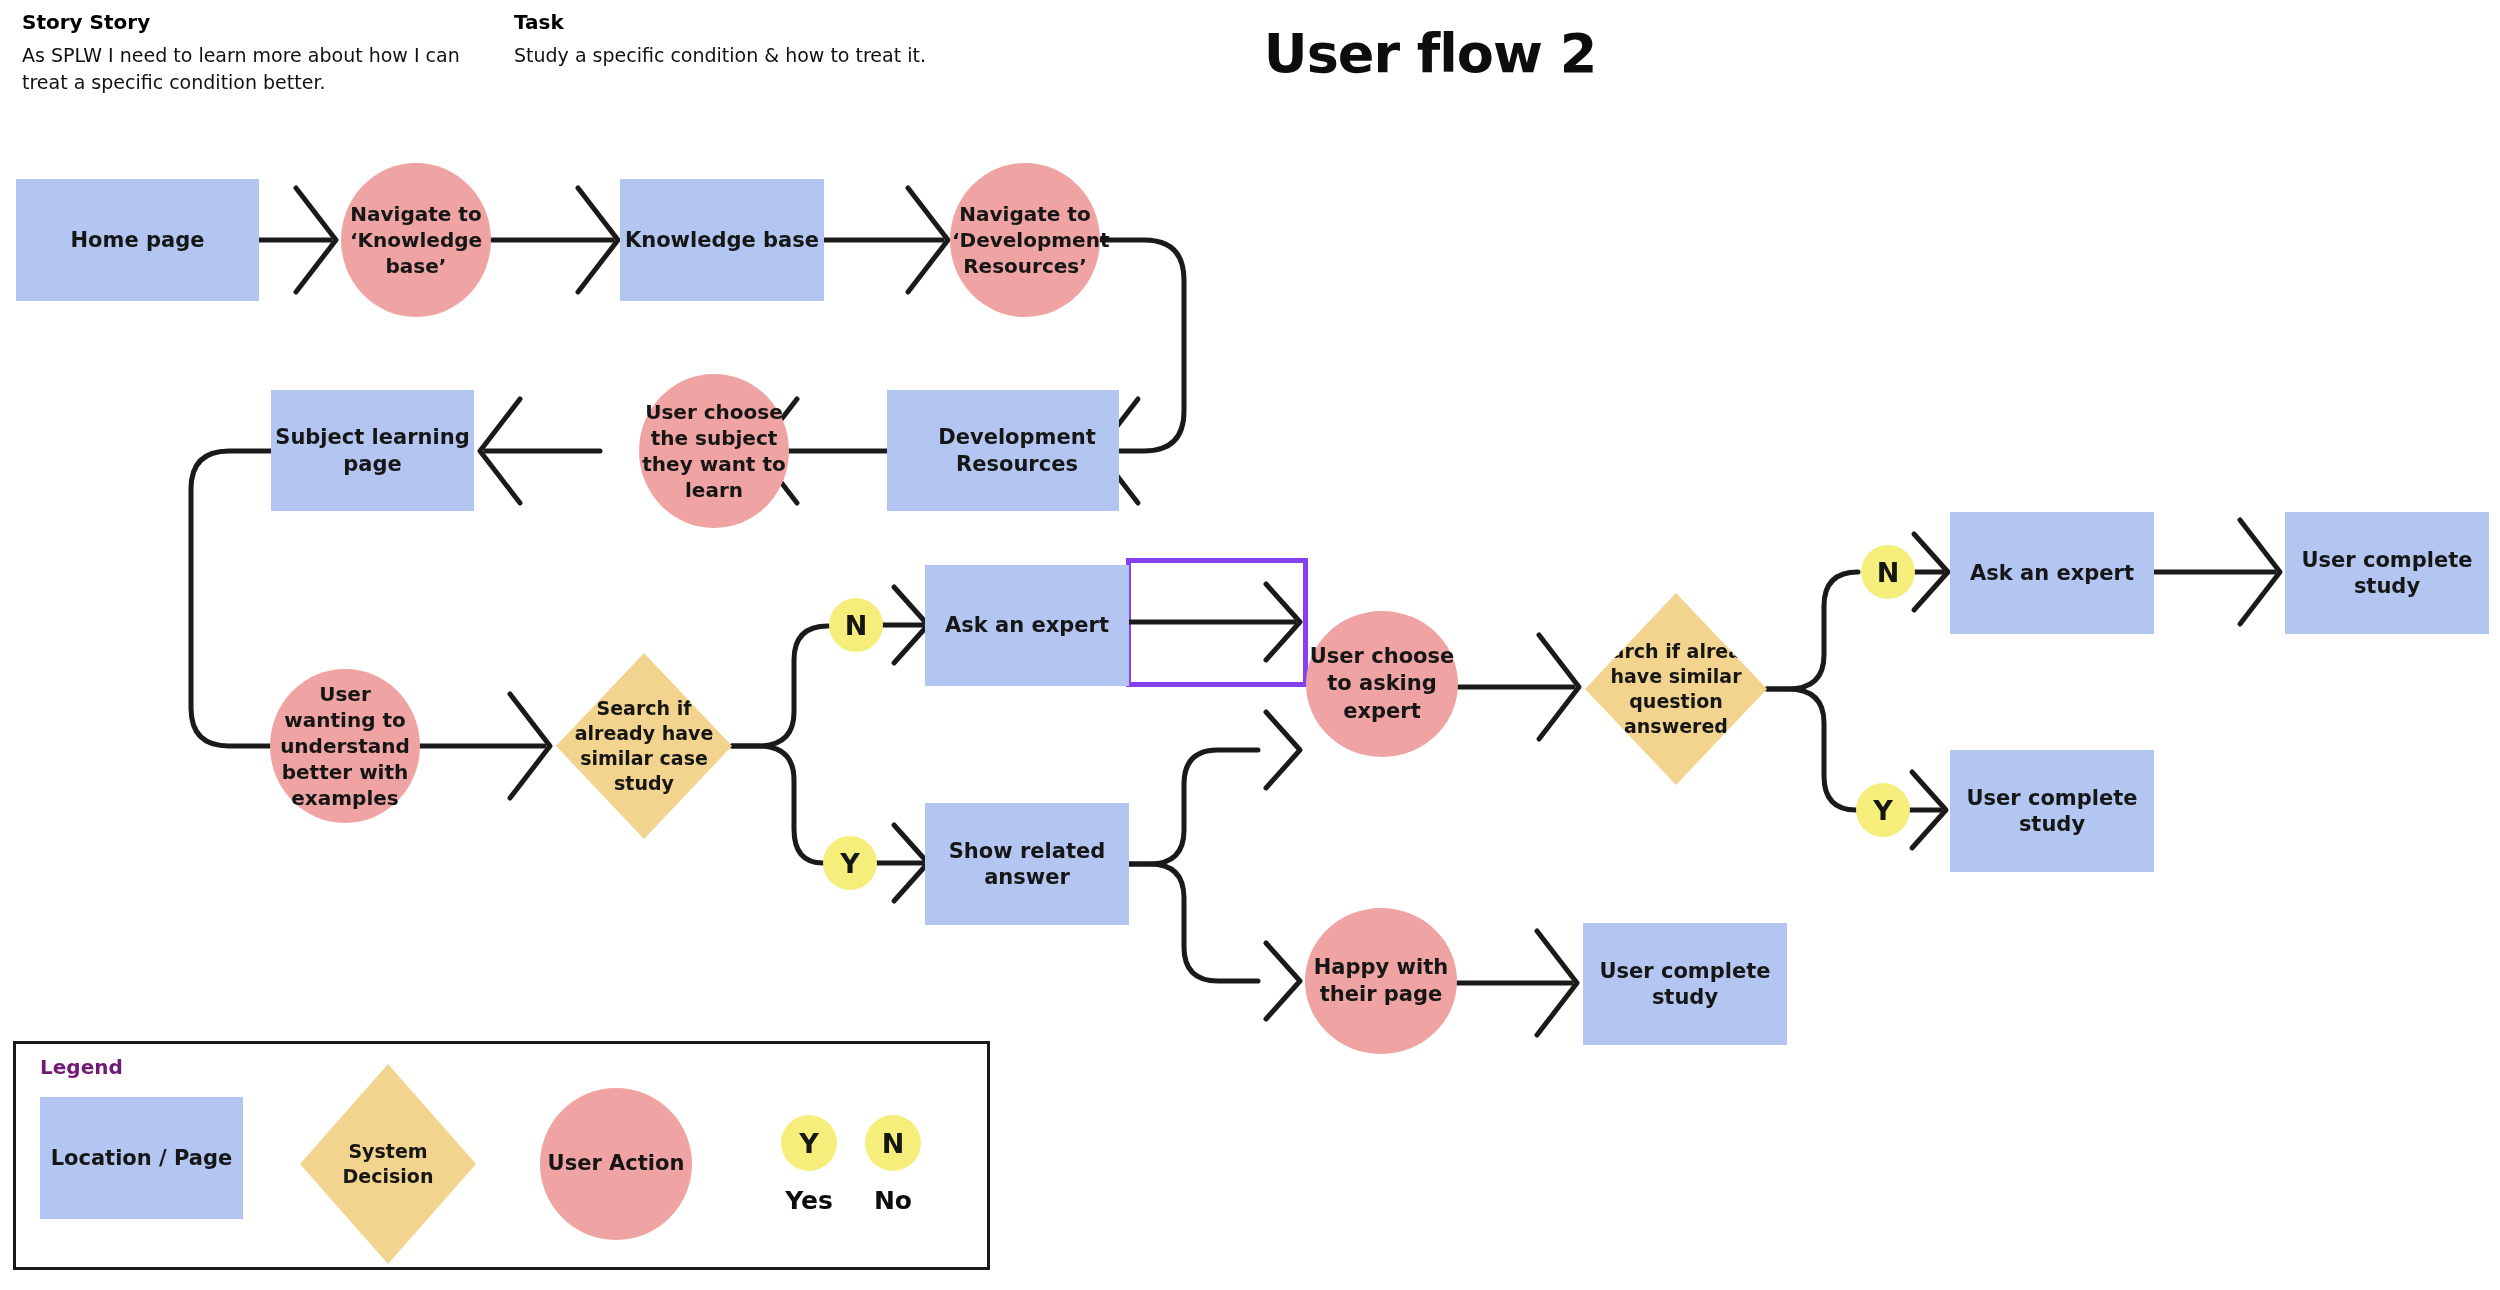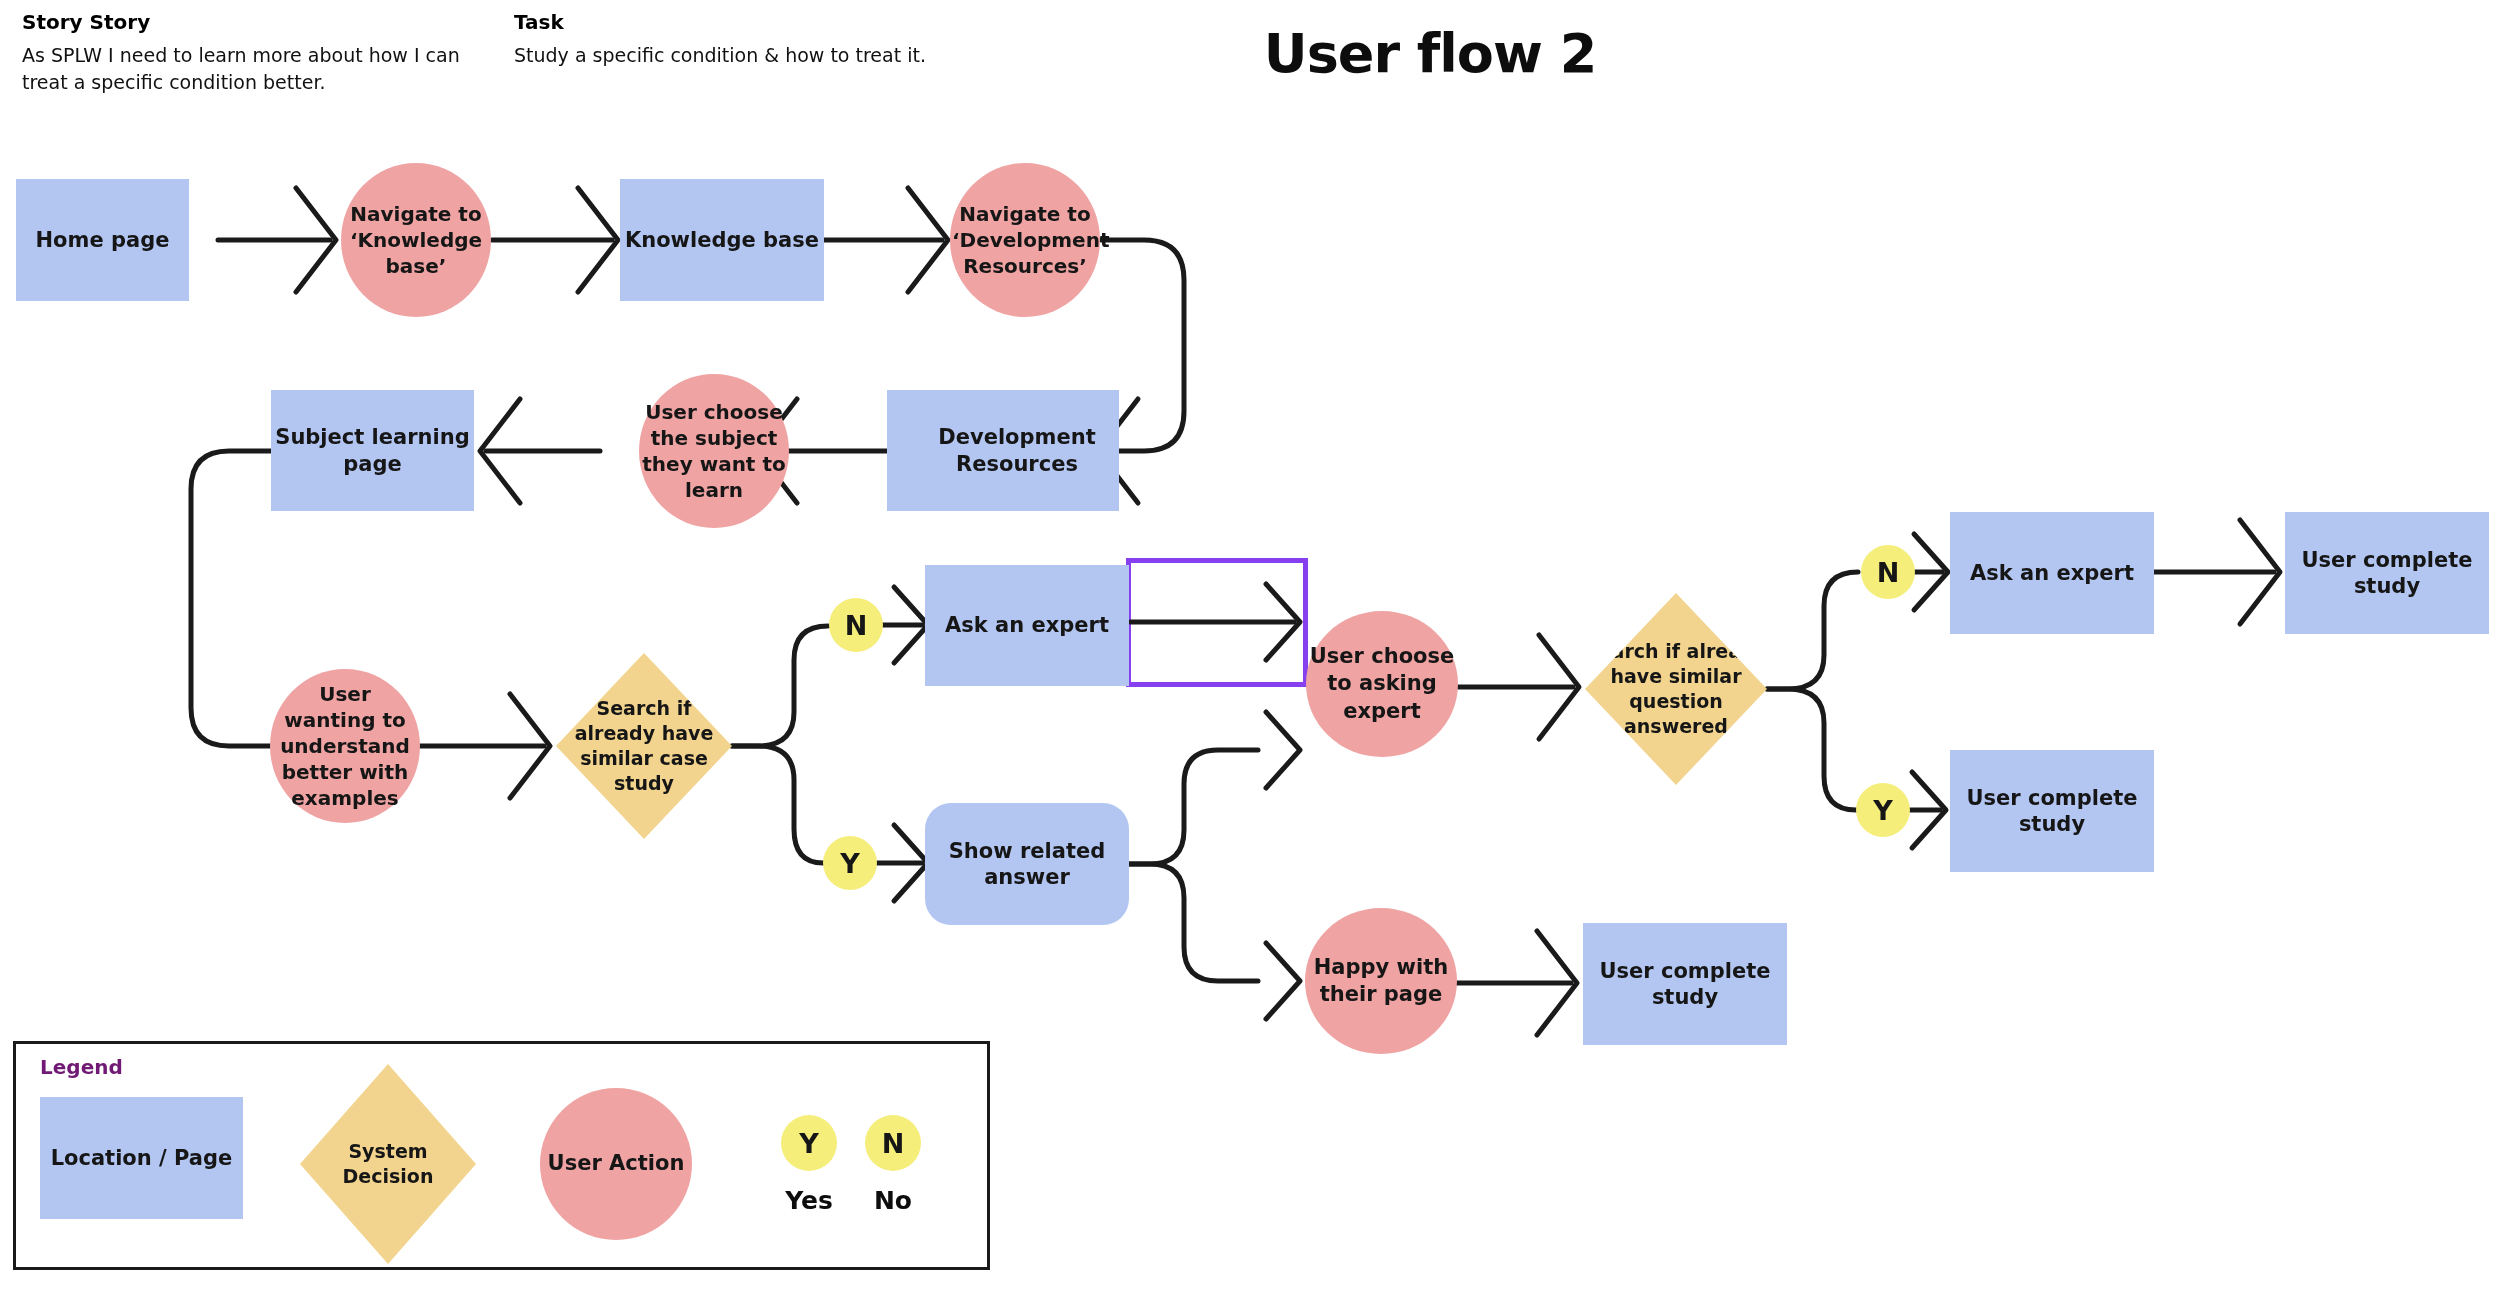--- a/index.html
+++ b/index.html
@@ -126,36 +126,36 @@
     <g>
       <path d="M1129 864 H1150 Q1184 864 1184 898 V947 Q1184 981 1218 981 H1258"></path>
       <polyline points="1266,943 1300,981 1266,1019"></polyline>
     </g>
     <g>
       <path d="M1451 983 H1571"></path>
         <polyline points="1537,931 1577,983 1537,1035"></polyline>
     </g>
   </svg>
 
-  <div class="node rect" style="left:16px;top:179px;width:173px;height:122px;">
+  <div class="node rect" style="left:16px;top:179px;width:243px;height:122px;">
       <span>Home page</span>
     </div>
   <div class="node rect" style="left:620px;top:179px;width:204px;height:122px;">
       <span>Knowledge base</span>
     </div>
   <div class="node rect" style="left:271px;top:390px;width:203px;height:121px;">
       <span>Subject learning page</span>
     </div>
   <div class="node rect" style="left:887px;top:390px;width:204px;height:121px;padding-left:28px;">
       <span>Development Resources</span>
     </div>
   <div class="node rect" style="left:925px;top:565px;width:204px;height:121px;">
       <span>Ask an expert</span>
     </div>
-  <div class="node rect" style="left:925px;top:803px;width:204px;height:122px;border-radius:26px;">
+  <div class="node rect" style="left:925px;top:803px;width:204px;height:122px;">
       <span>Show related answer</span>
     </div>
   <div class="node rect" style="left:1950px;top:512px;width:204px;height:122px;">
       <span>Ask an expert</span>
     </div>
   <div class="node rect" style="left:2285px;top:512px;width:204px;height:122px;">
       <span>User complete study</span>
     </div>
   <div class="node rect" style="left:1950px;top:750px;width:204px;height:122px;">
       <span>User complete study</span>

